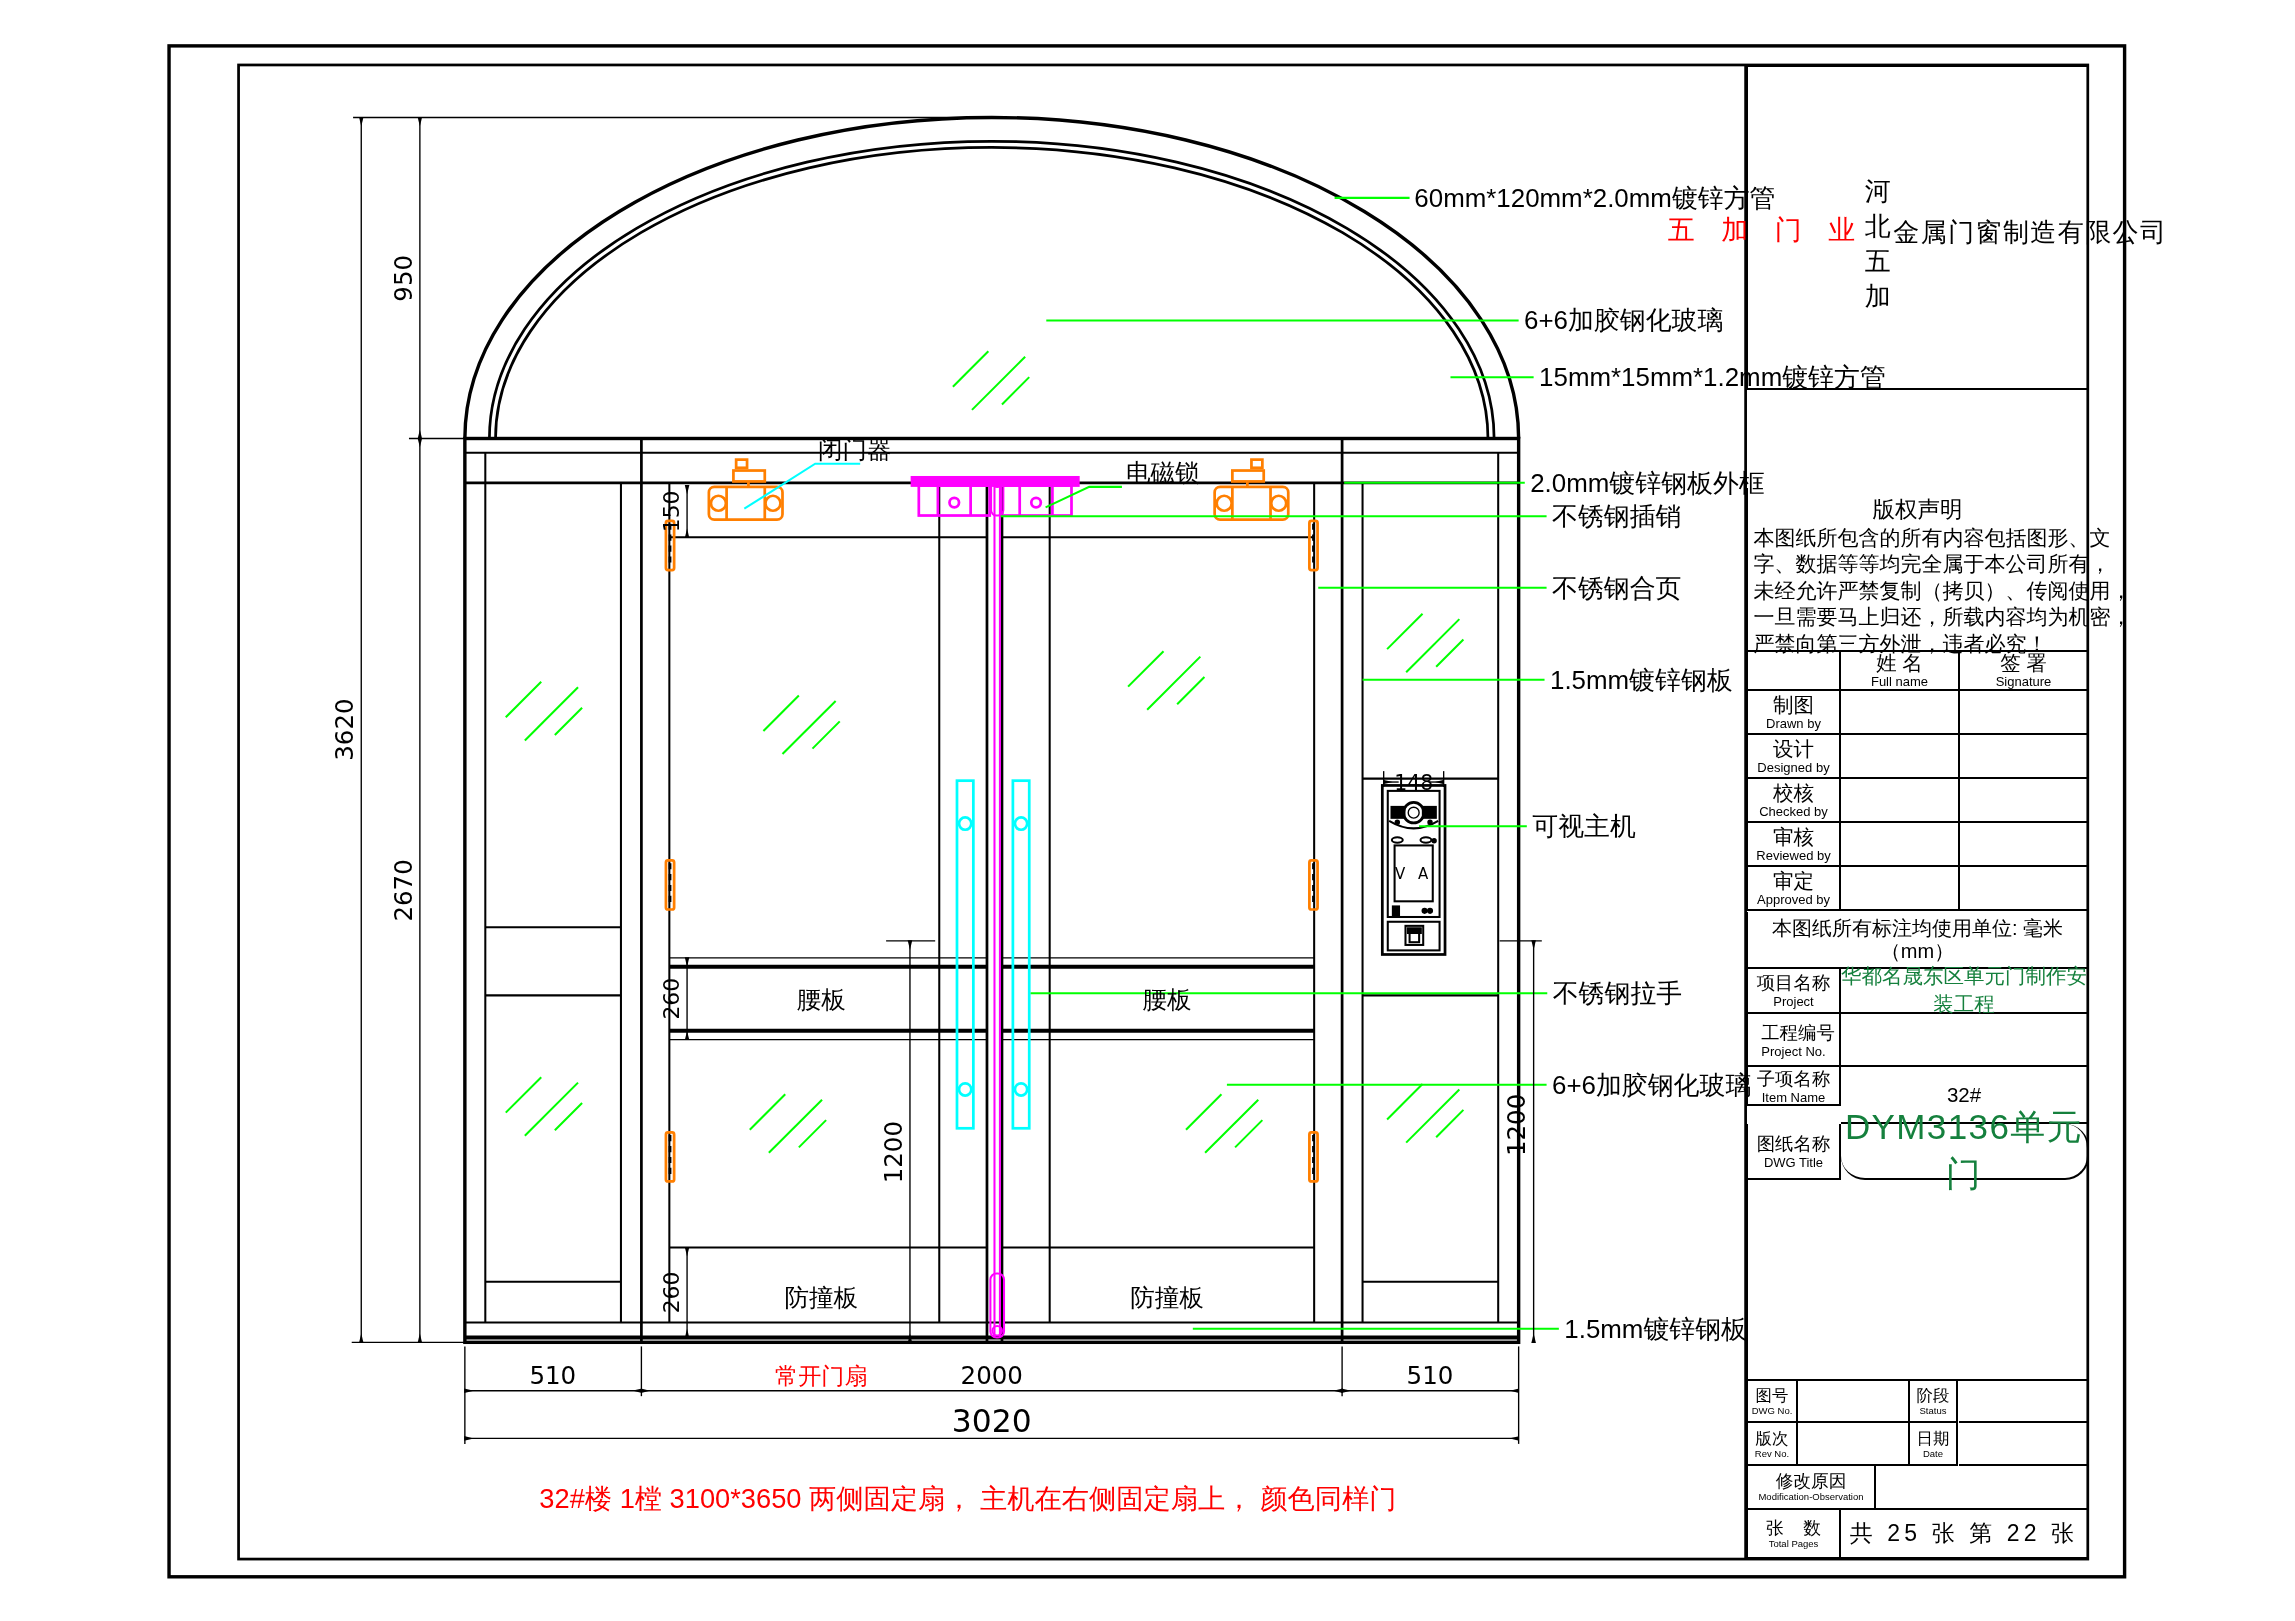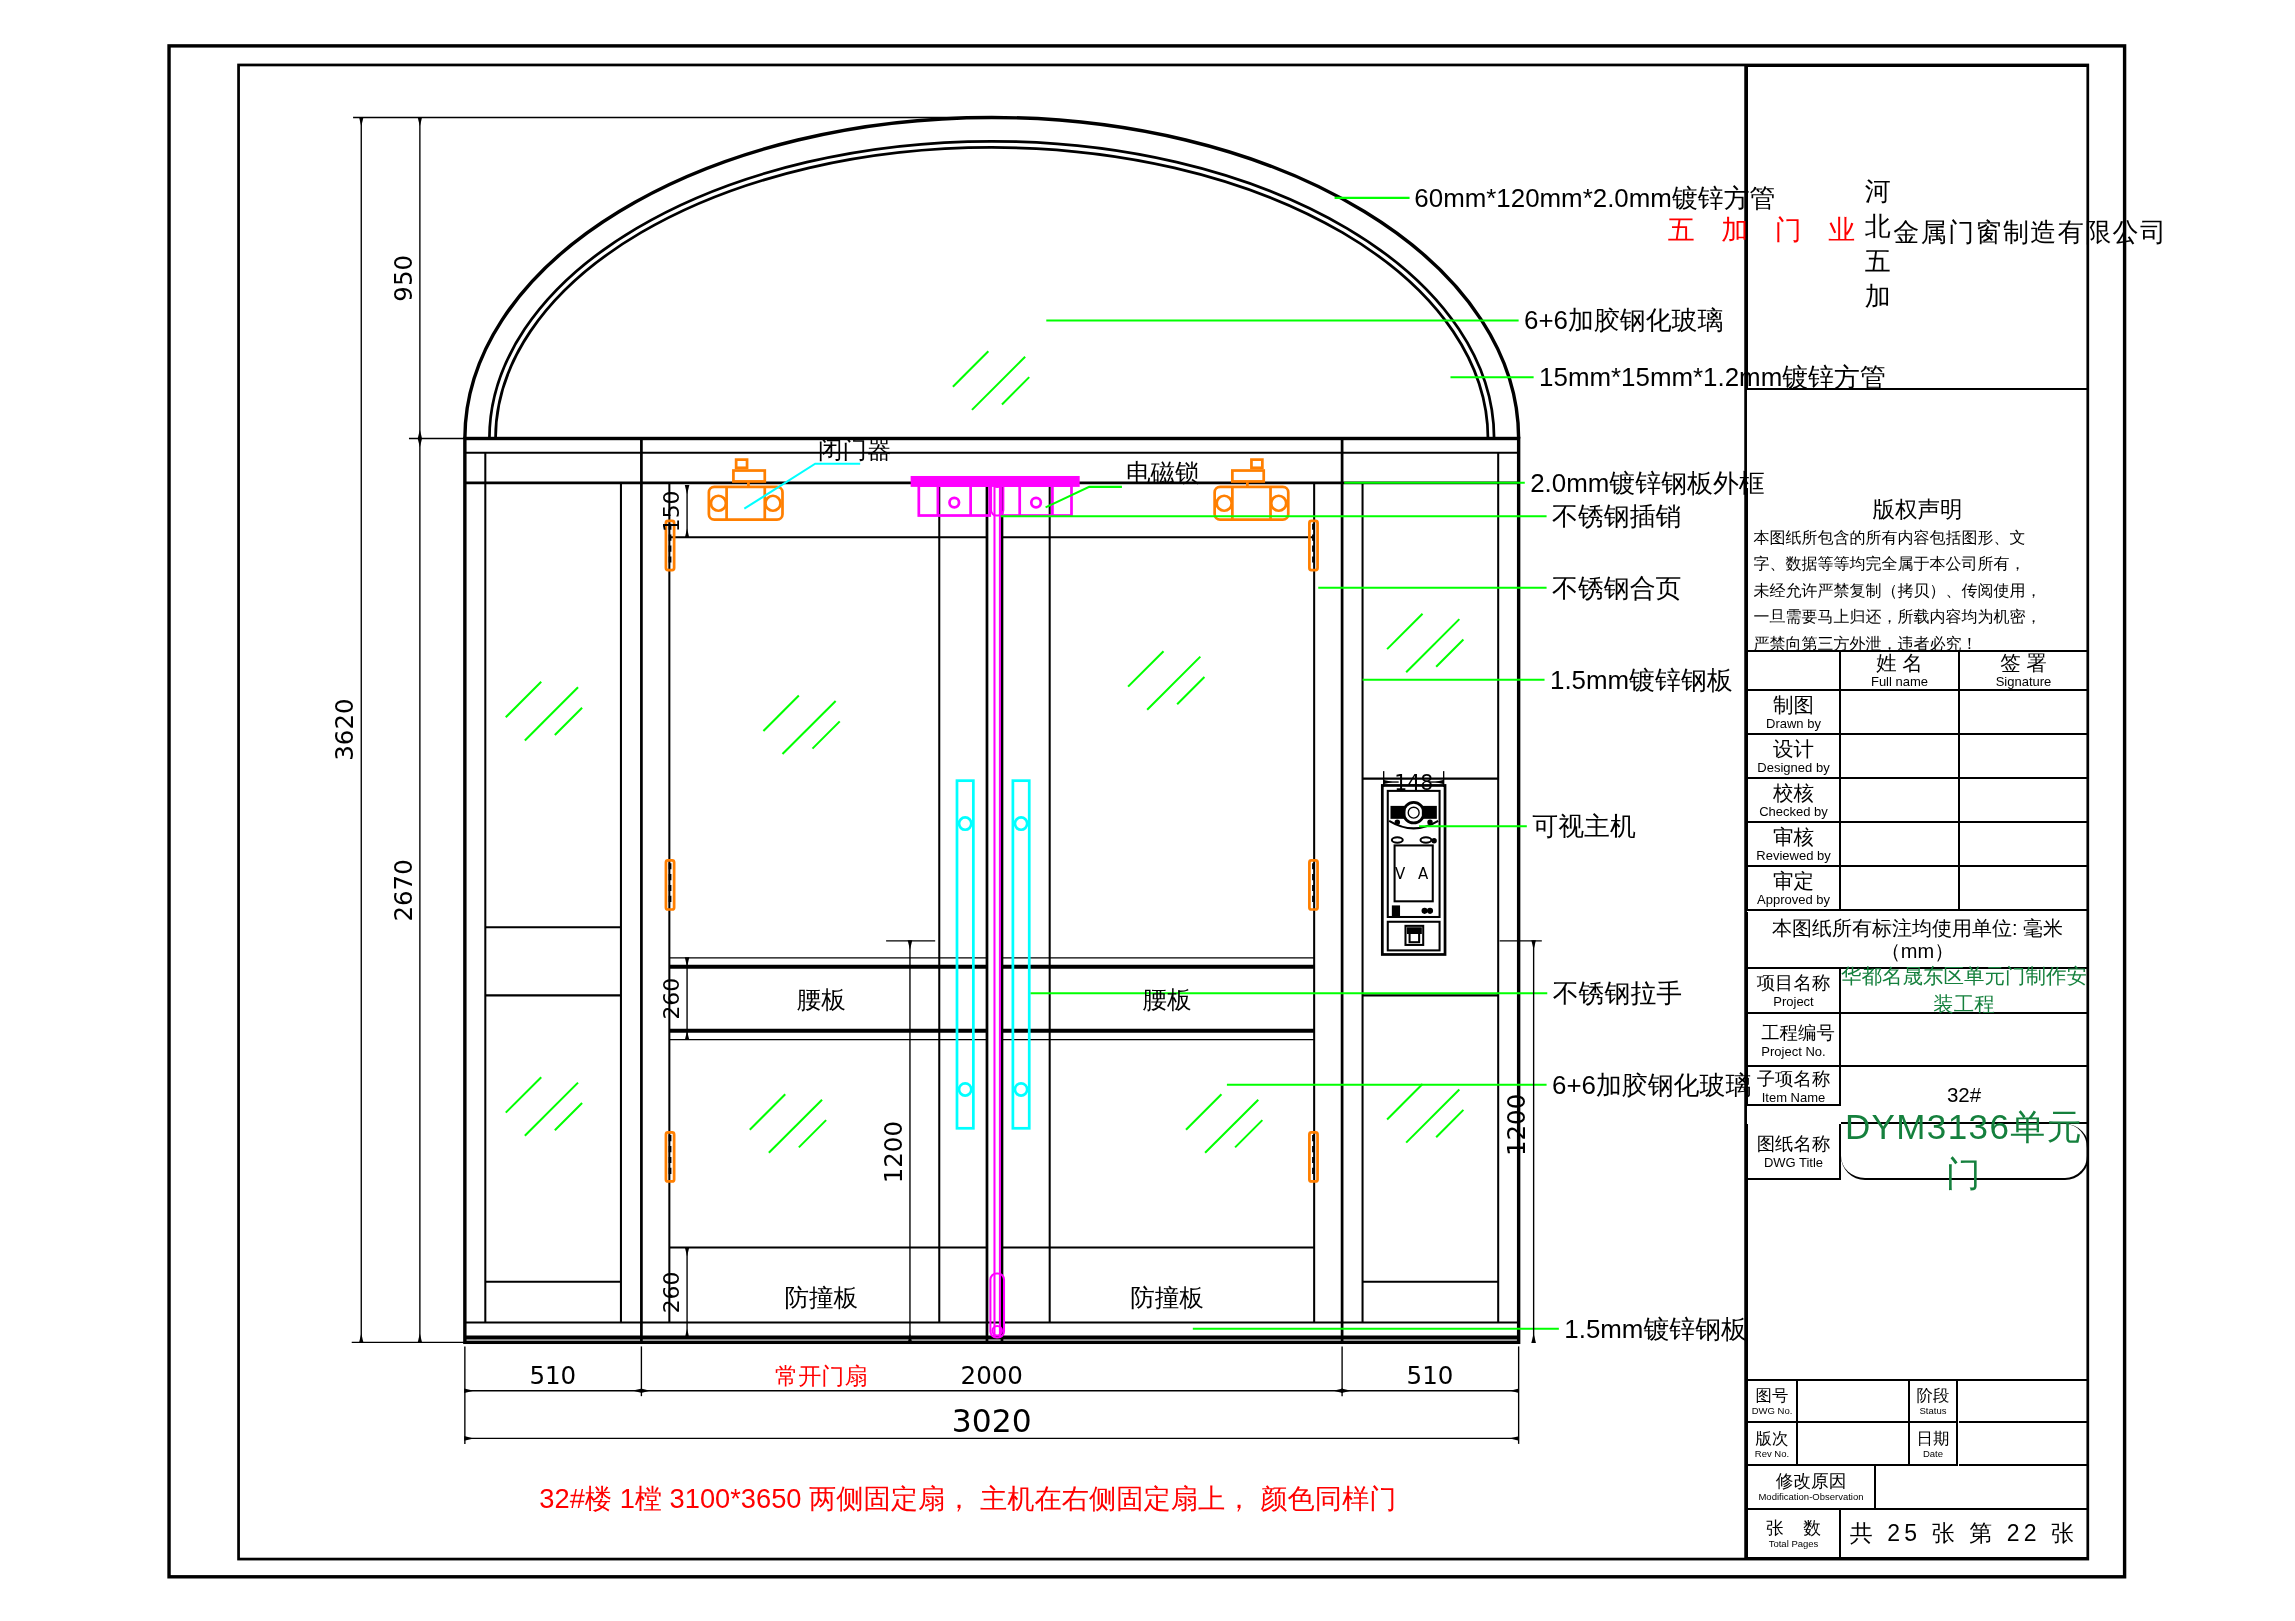--- a/index.html
+++ b/index.html
@@ -16,21 +16,21 @@
   
   .logo-wrap{display:flex;flex-direction:row;align-items:center;justify-content:center;height:100%;}
   .logo-caption{color:#ff0000;font-size:27px;letter-spacing:9.5px;margin-top:4.1px;white-space:nowrap;}
   .company1{font-size:26px;margin-top:33px;letter-spacing:2.7px;}
   .company2{font-size:26px;margin-top:9.5px;letter-spacing:1.4px;white-space:nowrap;}
   
   .cust-label{font-size:23px;padding:6.8px 0 0 6.8px;}
   .cust-sub{font-size:11px;padding:2.7px 0 0 8.2px;font-family:"DejaVu Sans Mono",monospace;}
   
   .cr-title{font-size:22.5px;text-align:center;margin-top:5.5px;}
-  .cr-line{font-size:16px;line-height:26.6px;padding-left:5.5px;white-space:nowrap;}
+  .cr-line{font-size:21px;line-height:26.6px;padding-left:5.5px;white-space:nowrap;}
   
   .redtxt{color:#15803d;}
   .projval{font-size:20.5px;text-align:center;}
   .dwgval{font-size:35px;text-align:center;letter-spacing:1.4px;}
   .pagesval{font-size:23px;text-align:center;letter-spacing:4.1px;}
   .smallcn{font-size:16.4px;line-height:19px;text-align:center;}
   .smallen{font-size:9.5px;line-height:11px;text-align:center;}
 </style>
 </head>
 <body>

